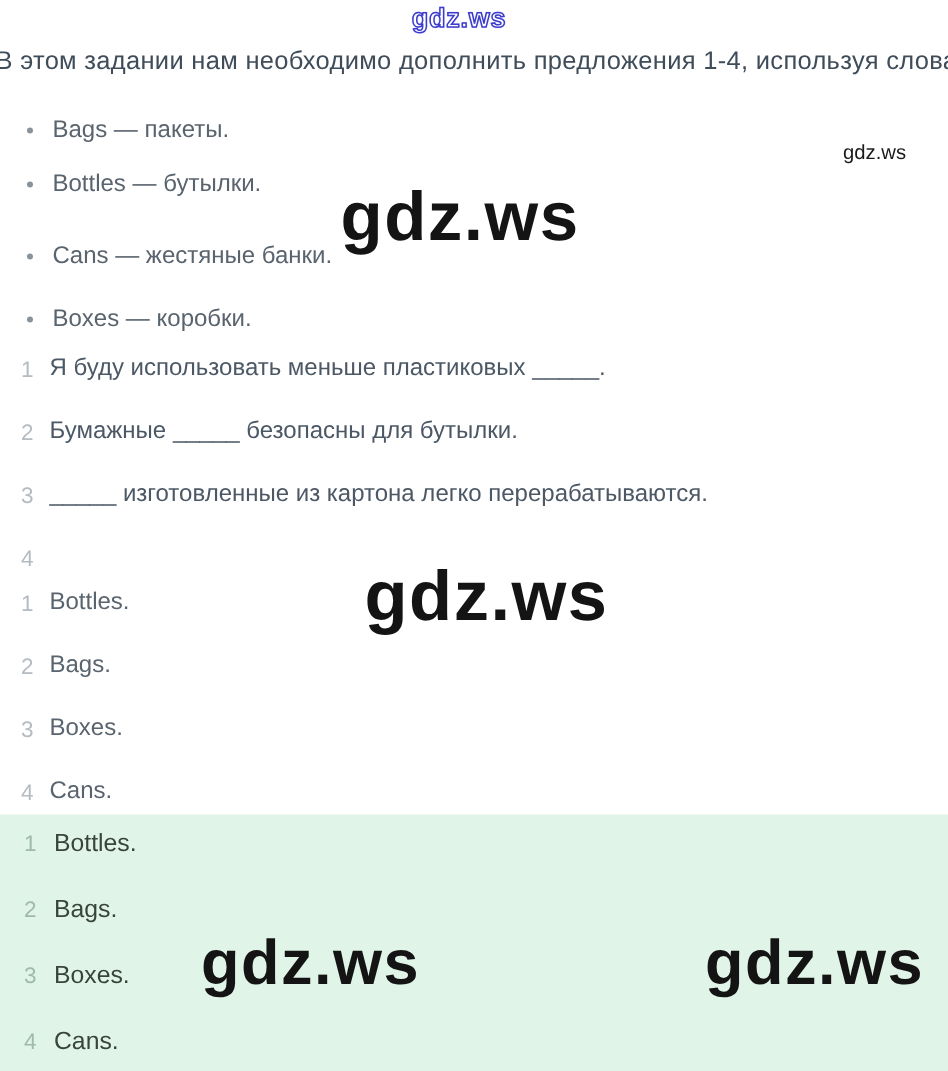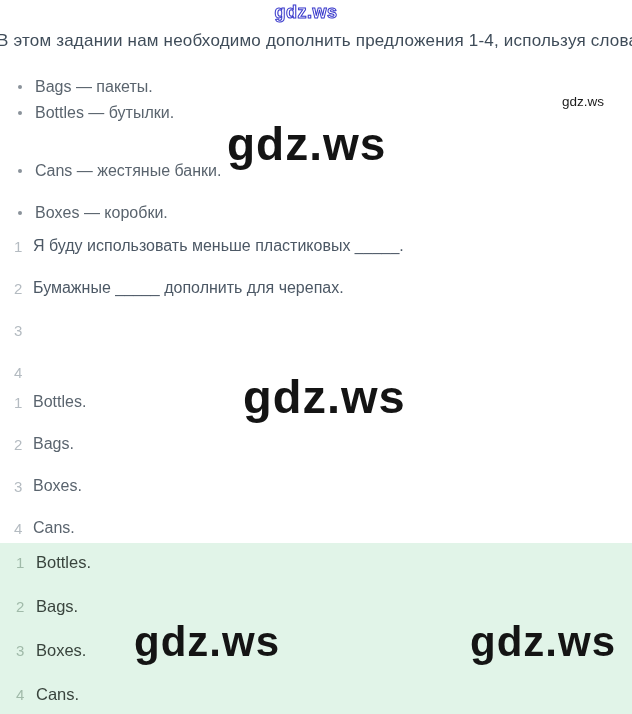--- a/index.html
+++ b/index.html
@@ -124,45 +124,46 @@
   <div class="wm-outline">gdz.ws</div>
 
   <div class="intro">В этом задании нам необходимо дополнить предложения 1-4, используя слова</div>
 
   <div class="wm-small">gdz.ws</div>
 
   <div class="row" style="top:76px">
     <span class="bullet-dot"></span>
     <span class="bullet-text">Bags — пакеты.</span>
   </div>
-  <div class="row" style="top:102px">
+  <div class="row" style="top:112px">
     <span class="bullet-dot"></span>
     <span class="bullet-text">Bottles — бутылки.</span>
   </div>
   <div class="row" style="top:202px">
     <span class="bullet-dot"></span>
     <span class="bullet-text">Boxes — коробки.</span>
   </div>
   <div class="row" style="top:160px">
     <span class="bullet-dot"></span>
     <span class="bullet-text">Cans — жестяные банки.</span>
   </div>
 
   <div class="wm wm-large-1">gdz.ws</div>
 
   <div class="row" style="top:235px">
     <span class="num">1</span>
     <span class="txt">Я буду использовать меньше пластиковых _____.</span>
   </div>
   <div class="row" style="top:277px">
     <span class="num">2</span>
-    <span class="txt">Бумажные _____ дополнить для черепах.</span>
+    <span class="txt">Бумажные _____ безопасны для бутылки.</span>
   </div>
   <div class="row" style="top:319px">
     <span class="num">3</span>
+    <span class="txt">_____ изготовленные из картона легко перерабатываются.</span>
   </div>
   <div class="row" style="top:361px">
     <span class="num">4</span>
   </div>
 
   <div class="wm wm-large-2">gdz.ws</div>
 
   <div class="row answer" style="top:391px">
     <span class="num">1</span>
     <span class="txt">Bottles.</span>

